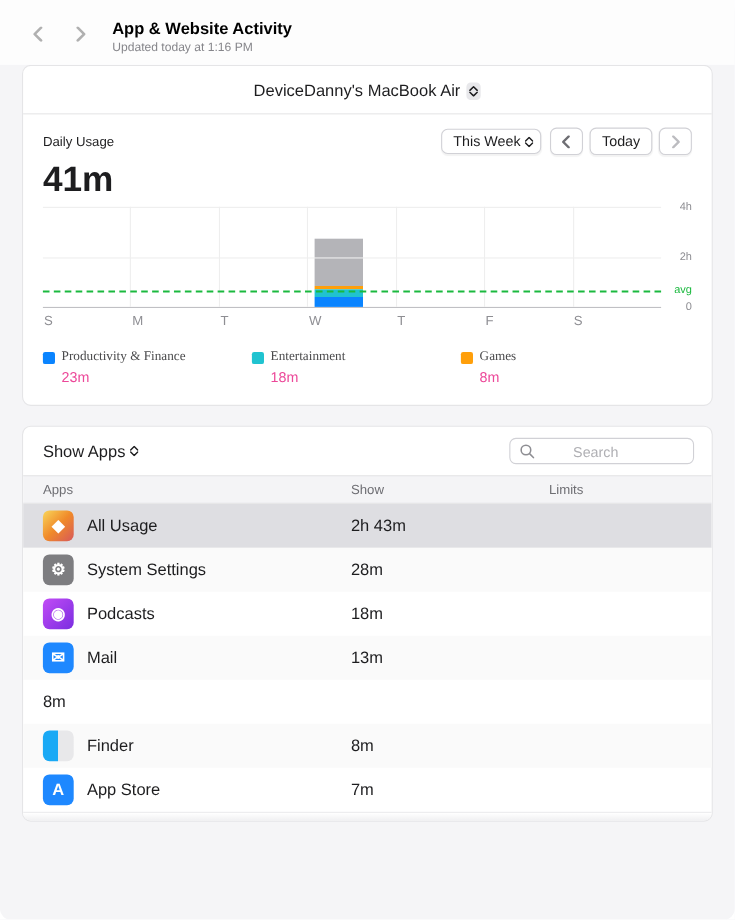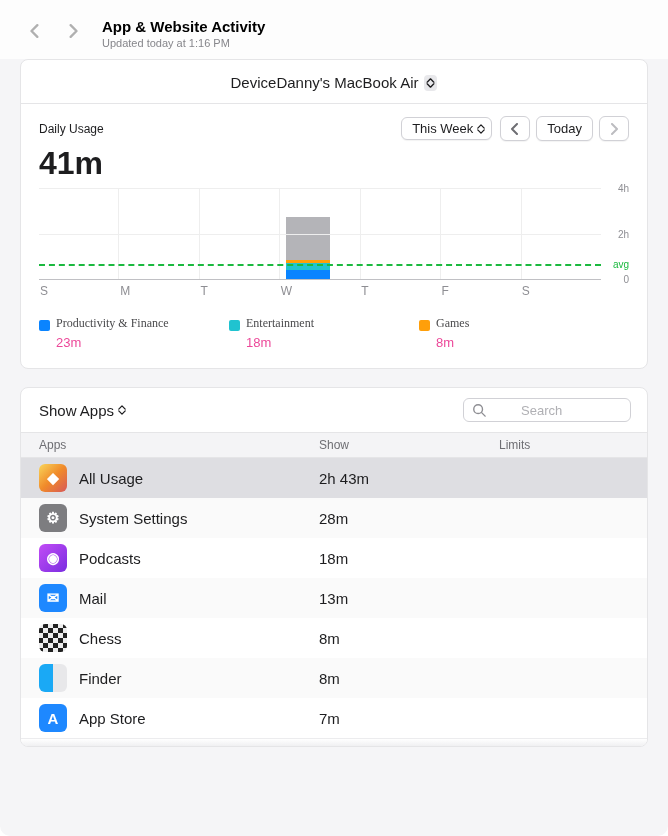--- a/index.html
+++ b/index.html
@@ -535,24 +535,20 @@
           </div>
           <div class="table-row">
             <div class="app-cell">
               <span class="app-icon" style="background:#1e88ff;color:#fff;font-size:15px;font-weight:600;">✉</span>
               <span class="app-name">Mail</span>
             </div>
             <div class="time-cell">13m</div>
             <div class="limits-cell"></div>
           </div>
           <div class="table-row">
-            <div class="app-cell">
-              <span class="app-icon" style="background:repeating-conic-gradient(#222 0% 25%, #eee 0% 50%) 50% / 10px 10px;color:#fff;font-size:15px;font-weight:600;"></span>
-              <span class="app-name">Chess</span>
-            </div>
             <div class="time-cell">8m</div>
             <div class="limits-cell"></div>
           </div>
           <div class="table-row">
             <div class="app-cell">
               <span class="app-icon" style="background:linear-gradient(90deg,#1aa9f5 50%,#e8e8ea 50%);color:#fff;font-size:15px;font-weight:600;"></span>
               <span class="app-name">Finder</span>
             </div>
             <div class="time-cell">8m</div>
             <div class="limits-cell"></div>

